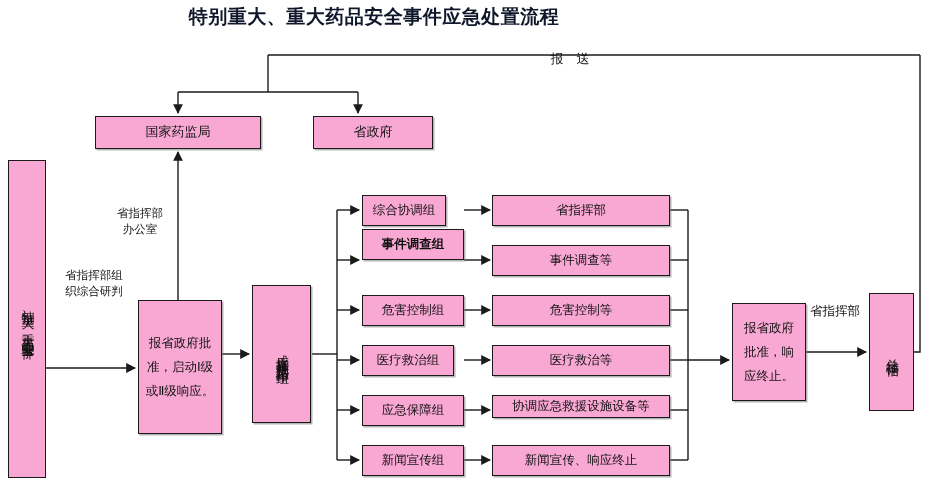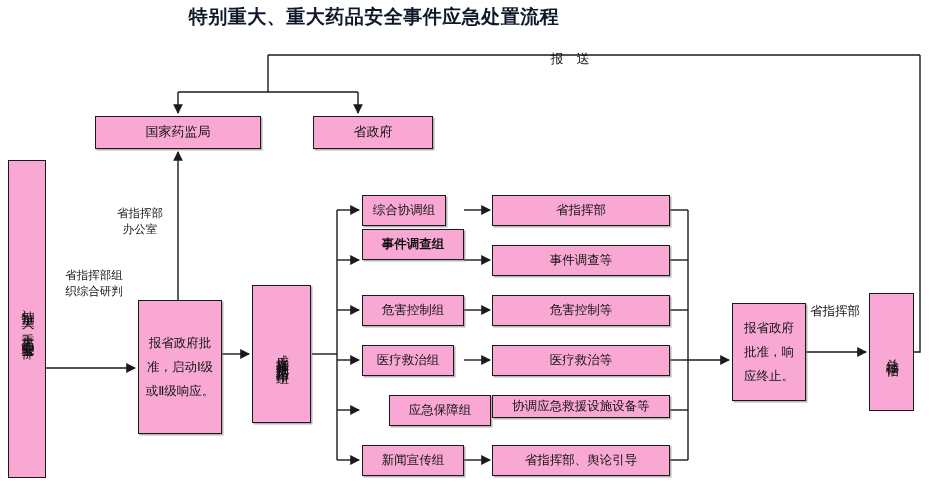--- a/index.html
+++ b/index.html
@@ -162,21 +162,21 @@
   </div>
   <div class="node f125" style="left:362px; top:229px; width:102px; height:31px;font-weight:bold;">
     <span>事件调查组</span>
   </div>
   <div class="node f125" style="left:362px; top:295px; width:102px; height:31px;">
     <span>危害控制组</span>
   </div>
   <div class="node f125" style="left:362px; top:345px; width:92px; height:31px;">
     <span>医疗救治组</span>
   </div>
-  <div class="node f125" style="left:362px; top:395px; width:102px; height:31px;margin-left:27px;">
+  <div class="node f125" style="left:362px; top:395px; width:102px; height:31px;">
     <span>应急保障组</span>
   </div>
   <div class="node f125" style="left:362px; top:445px; width:102px; height:31px;">
     <span>新闻宣传组</span>
   </div>
 
   <div class="node f125" style="left:492px; top:195px; width:178px; height:31px;">
     <span>省指挥部</span>
   </div>
   <div class="node f125" style="left:492px; top:245px; width:178px; height:31px;">
@@ -185,21 +185,21 @@
   <div class="node f125" style="left:492px; top:295px; width:178px; height:31px;">
     <span>危害控制等</span>
   </div>
   <div class="node f125" style="left:492px; top:345px; width:178px; height:31px;">
     <span>医疗救治等</span>
   </div>
   <div class="node f125" style="left:492px; top:395px; width:178px; height:23px;">
     <span>协调应急救援设施设备等</span>
   </div>
   <div class="node f125" style="left:492px; top:445px; width:178px; height:31px;">
-    <span>省指挥部、舆论引导</span>
+    <span>新闻宣传、响应终止</span>
   </div>
 
   <div class="node tall-wrap f125" style="left:732px; top:303px; width:74px; height:98px;">
     <span>报省政府批准，响应终止。</span>
   </div>
 
   <div class="node vert f13" style="left:869px; top:293px; width:45px; height:118px;">
     <span>总结评估</span>
   </div>
 

